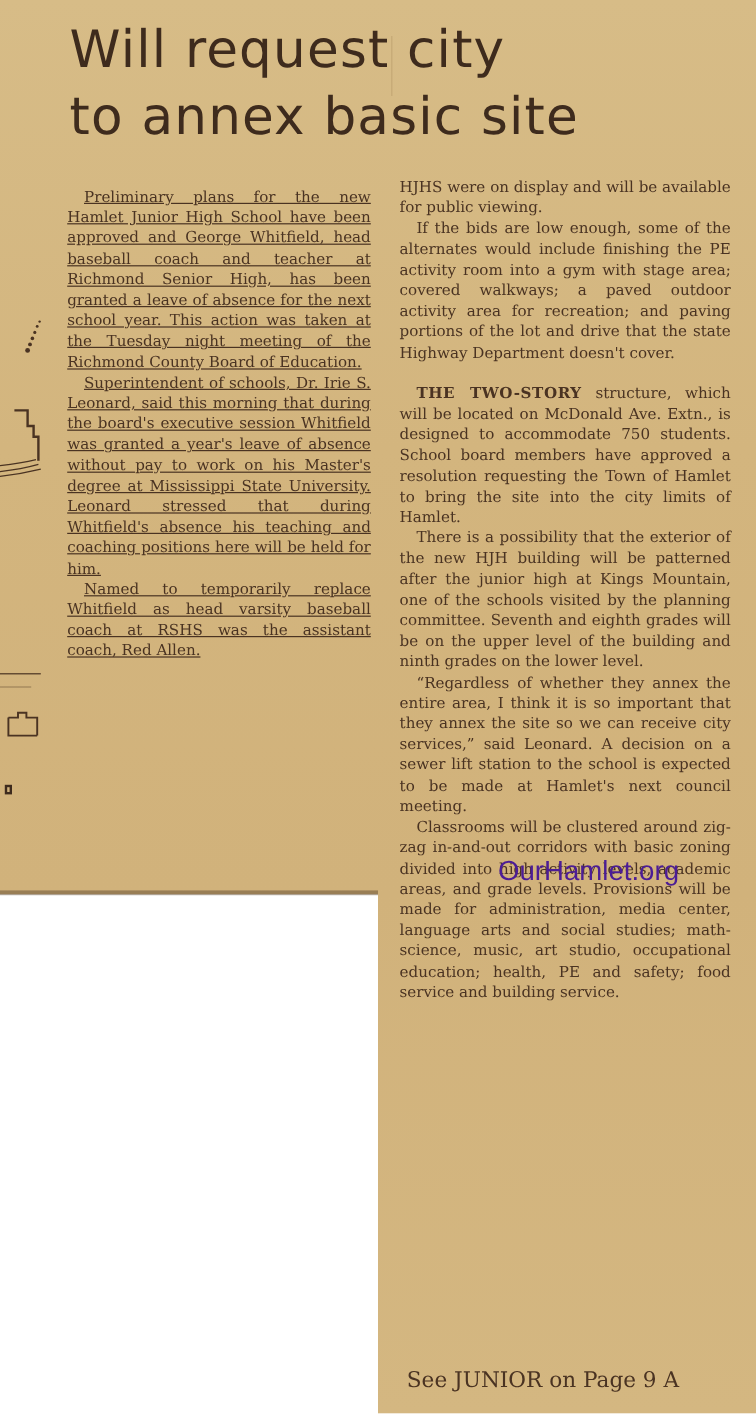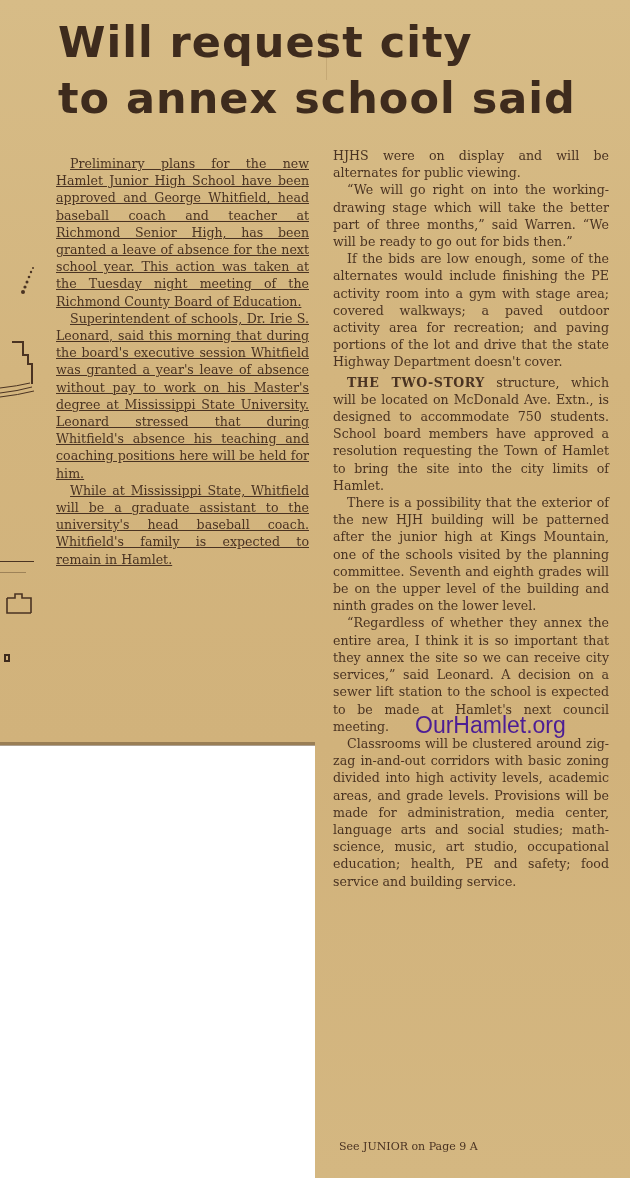--- a/index.html
+++ b/index.html
@@ -17,35 +17,35 @@
   }
   .paper-top-shadow {
     position: absolute; left: 0; top: 742px; width: 315px; height: 4px;
     background: #6b5436; opacity: 0.55;
   }
   .headline {
     position: absolute; left: 58px; top: 14px; width: 570px;
     font-family: "DejaVu Sans", sans-serif; font-weight: normal;
     color: #3e2b1d; font-size: 43px; line-height: 56px; letter-spacing: 1px;
   }
-  .headline div { white-space: nowrap; font-weight: bold; }
+  .headline div { white-space: nowrap; }
   .col {
     position: absolute;
     font-family: "DejaVu Serif", serif;
     color: #4a3322; font-size: 12.6px; line-height: 17.2px;
     text-align: justify;
   }
   .col-left { left: 56px; top: 155px; width: 253px; text-decoration: underline; }
   .col-right { left: 333px; top: 147px; width: 276px; }
   .col p { margin: 0; text-indent: 14px; }
-  .col p.gap { margin-top: 3px; }
+  .col p.gap { margin-top: 17px; }
   .lead { font-weight: bold; letter-spacing: 0.5px; }
   .jump {
     position: absolute; left: 339px; top: 1140px;
-    font-family: "DejaVu Serif", serif; font-size: 11px; color: #4a3322;
+    font-family: "DejaVu Serif", serif; font-size: 18px; color: #4a3322;
   }
   .watermark {
     position: absolute; left: 415px; top: 712px;
     font-family: "Liberation Sans", sans-serif; font-size: 23px; color: #4c1d95;
     letter-spacing: 0px;
   }
   .margin-mark { position: absolute; color: #3e2b1d; }
   .col-rule {
     position: absolute; left: 326px; top: 30px; width: 1px; height: 50px;
     background: #b99d6a; opacity: 0.6;
@@ -77,32 +77,31 @@
 </svg>
 <div class="margin-mark" style="left:0;top:561px;width:34px;height:1px;background:#4a3322"></div>
 <div class="margin-mark" style="left:0;top:572px;width:26px;height:1px;background:#7a6040;opacity:0.6"></div>
 <svg class="margin-mark" style="left:5px;top:592px" width="30" height="24" viewBox="0 0 30 24">
   <path d="M2 6 H10 V2 H17 V6 H26 V21 M2 6 V21 H26" fill="none" stroke="#4a3322" stroke-width="1.6"></path>
 </svg>
 <div class="margin-mark" style="left:4px;top:654px;width:6px;height:8px;border:2px solid #3e2b1d;box-sizing:border-box"></div>
 
 <div class="headline">
   <div>Will request city</div>
-  <div>to annex school said</div>
+  <div>to annex basic site</div>
 </div>
 
 <div class="col col-left">
   <p>Preliminary plans for the new Hamlet Junior High School have been approved and George Whitfield, head baseball coach and teacher at Richmond Senior High, has been granted a leave of absence for the next school year. This action was taken at the Tuesday night meeting of the Richmond County Board of Education.</p>
   <p>Superintendent of schools, Dr. Irie S. Leonard, said this morning that during the board's executive session Whitfield was granted a year's leave of absence without pay to work on his Master's degree at Mississippi State University. Leonard stressed that during Whitfield's absence his teaching and coaching positions here will be held for him.</p>
-  <p>While at Mississippi State, Whitfield will be a graduate assistant to the university's head baseball coach. Whitfield's family is expected to remain in Hamlet.</p>
+  <p>Named to temporarily replace Whitfield as head varsity baseball coach at RSHS was the assistant coach, Red Allen.</p>
 </div>
 
 <div class="col col-right">
-  <p style="text-indent:0">HJHS were on display and will be alternates for public viewing.</p>
-  <p>“We will go right on into the working-drawing stage which will take the better part of three months,” said Warren. “We will be ready to go out for bids then.”</p>
+  <p style="text-indent:0">HJHS were on display and will be available for public viewing.</p>
   <p>If the bids are low enough, some of the alternates would include finishing the PE activity room into a gym with stage area; covered walkways; a paved outdoor activity area for recreation; and paving portions of the lot and drive that the state Highway Department doesn't cover.</p>
   <p class="gap"><span class="lead">THE TWO-STORY</span><span> structure, which will be located on McDonald Ave. Extn., is designed to accommodate 750 students. School board members have approved a resolution requesting the Town of Hamlet to bring the site into the city limits of Hamlet.</span></p>
   <p>There is a possibility that the exterior of the new HJH building will be patterned after the junior high at Kings Mountain, one of the schools visited by the planning committee. Seventh and eighth grades will be on the upper level of the building and ninth grades on the lower level.</p>
   <p>“Regardless of whether they annex the entire area, I think it is so important that they annex the site so we can receive city services,” said Leonard. A decision on a sewer lift station to the school is expected to be made at Hamlet's next council meeting.</p>
   <p>Classrooms will be clustered around zig-zag in-and-out corridors with basic zoning divided into high activity levels, academic areas, and grade levels. Provisions will be made for administration, media center, language arts and social studies; math-science, music, art studio, occupational education; health, PE and safety; food service and building service.</p>
 </div>
 
 <div class="jump">See JUNIOR on Page 9 A</div>
 
 <div class="watermark">OurHamlet.org</div>

